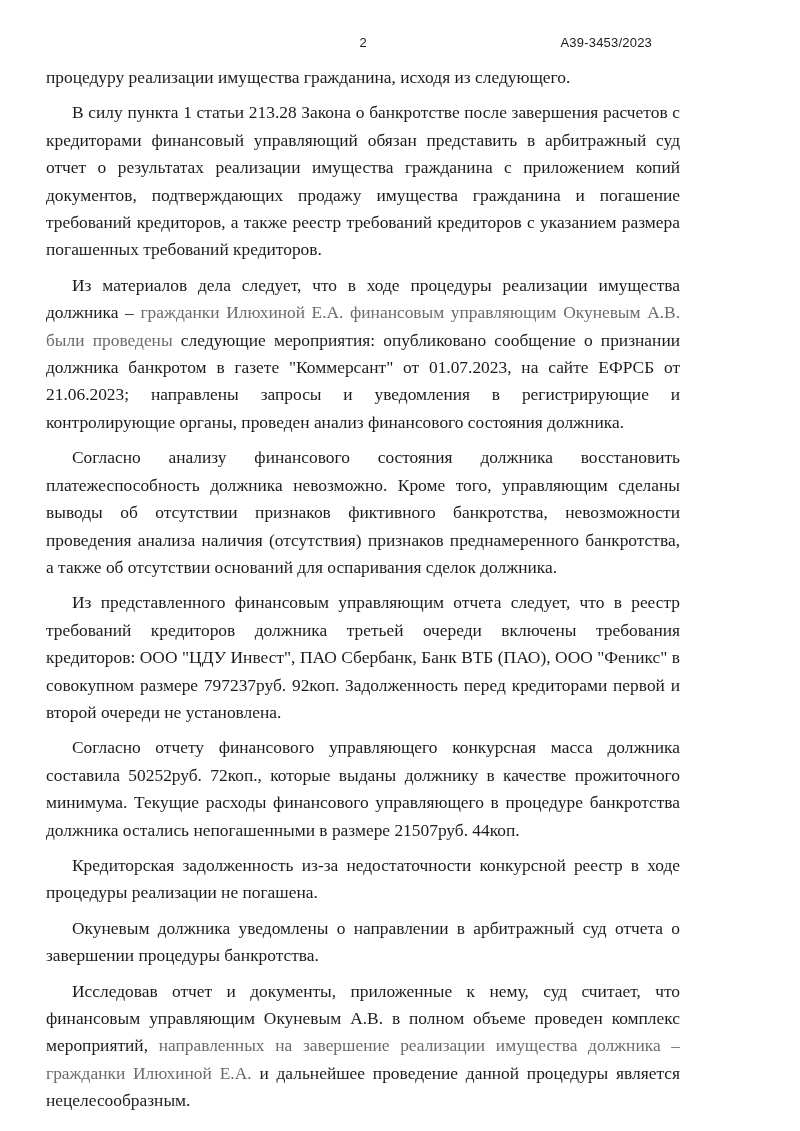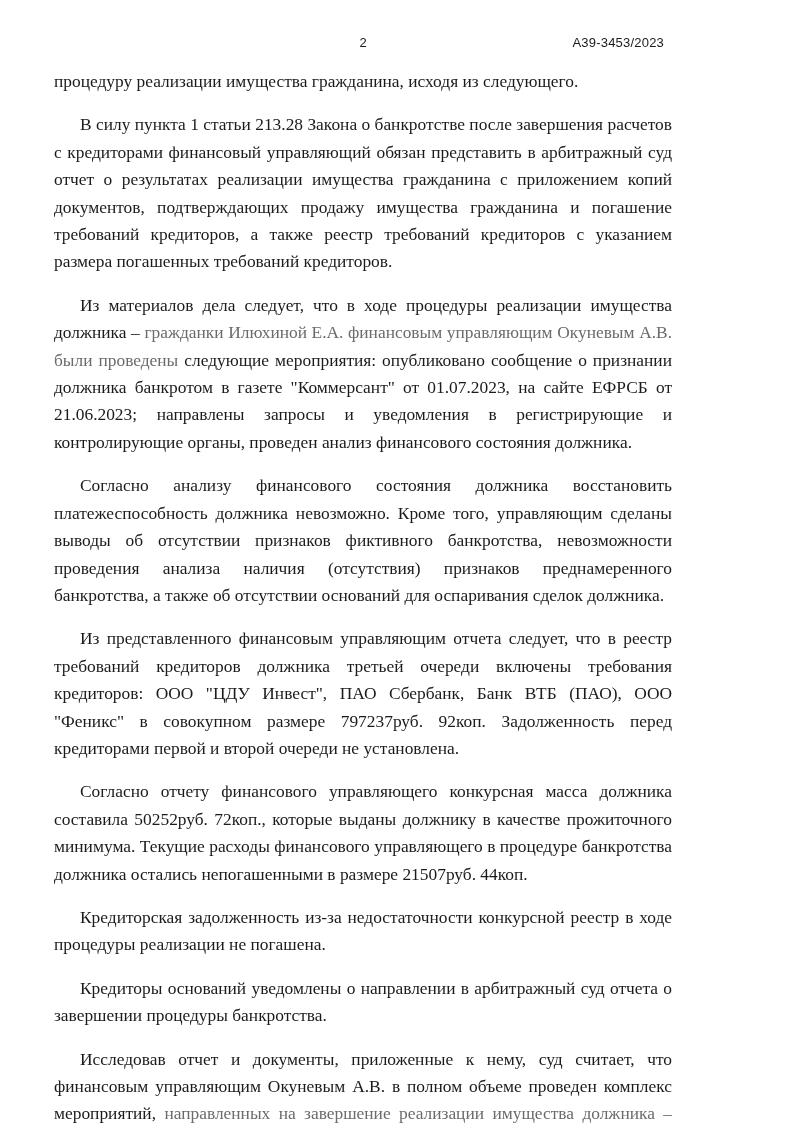--- a/index.html
+++ b/index.html
@@ -25,34 +25,34 @@
     color: var(--text-color, #1b1b1b);
   }
   .page-number {
     position: absolute;
     left: 50%;
     transform: translateX(-50%);
     top: 0;
   }
   .case-number {
     position: absolute;
-    right: 24px;
+    right: 36px;
     top: 0;
     letter-spacing: 0.2px;
   }
   .doc-body {
     margin-top: 12px;
     font-family: "Liberation Serif", "DejaVu Serif", serif;
     font-size: 17.4px;
     line-height: 27.4px;
     color: var(--text-color, #1b1b1b);
     text-align: justify;
   }
   .para {
-    margin: 16px;
+    margin: 8px;
     padding: 0;
   }
   .para.indent {
     text-indent: 26px;
   }
   .muted {
     color: var(--muted-color, #6b6b6b);
   }
 </style>
 </head>
@@ -64,16 +64,16 @@
     <span class="case-number">А39-3453/2023</span>
   </header>
   <main class="doc-body" id="doc-body">
       <p class="para"><span class="normal">процедуру реализации имущества  гражданина, исходя из следующего.</span></p>
       <p class="para indent"><span class="normal">В силу пункта 1 статьи 213.28 Закона о банкротстве после завершения расчетов с кредиторами финансовый управляющий обязан представить в арбитражный суд отчет о результатах реализации имущества гражданина с приложением копий документов, подтверждающих продажу имущества гражданина и погашение требований кредиторов, а также реестр требований кредиторов с указанием размера погашенных требований кредиторов.</span></p>
       <p class="para indent"><span class="normal">Из материалов дела следует, что в ходе процедуры реализации имущества должника – </span><span class="muted">гражданки Илюхиной Е.А. финансовым управляющим Окуневым А.В.  были проведены</span><span class="normal"> следующие мероприятия: опубликовано сообщение о признании должника банкротом в газете "Коммерсант" от 01.07.2023, на сайте ЕФРСБ от 21.06.2023; направлены запросы и уведомления в регистрирующие и контролирующие органы, проведен анализ финансового состояния должника.</span></p>
       <p class="para indent"><span class="normal">Согласно анализу финансового состояния должника восстановить платежеспособность должника невозможно. Кроме того, управляющим сделаны выводы об отсутствии признаков фиктивного банкротства, невозможности проведения анализа наличия (отсутствия) признаков преднамеренного банкротства,  а также об отсутствии оснований для оспаривания сделок должника.</span></p>
       <p class="para indent"><span class="normal">Из представленного финансовым управляющим отчета следует, что в реестр требований кредиторов должника третьей очереди включены требования кредиторов: ООО "ЦДУ Инвест", ПАО Сбербанк, Банк ВТБ (ПАО), ООО "Феникс" в совокупном размере 797237руб. 92коп. Задолженность перед кредиторами первой и второй очереди не установлена.</span></p>
       <p class="para indent"><span class="normal">Согласно отчету финансового управляющего конкурсная масса должника составила 50252руб. 72коп., которые выданы должнику в качестве прожиточного минимума. Текущие расходы финансового управляющего в процедуре банкротства должника остались непогашенными в размере 21507руб. 44коп.</span></p>
       <p class="para indent"><span class="normal">Кредиторская задолженность из-за недостаточности конкурсной реестр в ходе процедуры реализации не погашена.</span></p>
-      <p class="para indent"><span class="normal">Кредиторы оснований уведомлены о направлении в арбитражный суд отчета о завершении процедуры банкротства.</span></p>
+      <p class="para indent"><span class="normal">Окуневым должника уведомлены о направлении в арбитражный суд отчета о завершении процедуры банкротства.</span></p>
       <p class="para indent"><span class="normal">Исследовав отчет и документы, приложенные к нему, суд считает, что финансовым управляющим Окуневым А.В. в полном объеме проведен комплекс мероприятий, </span><span class="muted">направленных на завершение реализации имущества должника – гражданки Илюхиной Е.А.</span><span class="normal"> и дальнейшее проведение  данной процедуры  является нецелесообразным.</span></p>
     </main>
 </div>
 
 </body></html>

